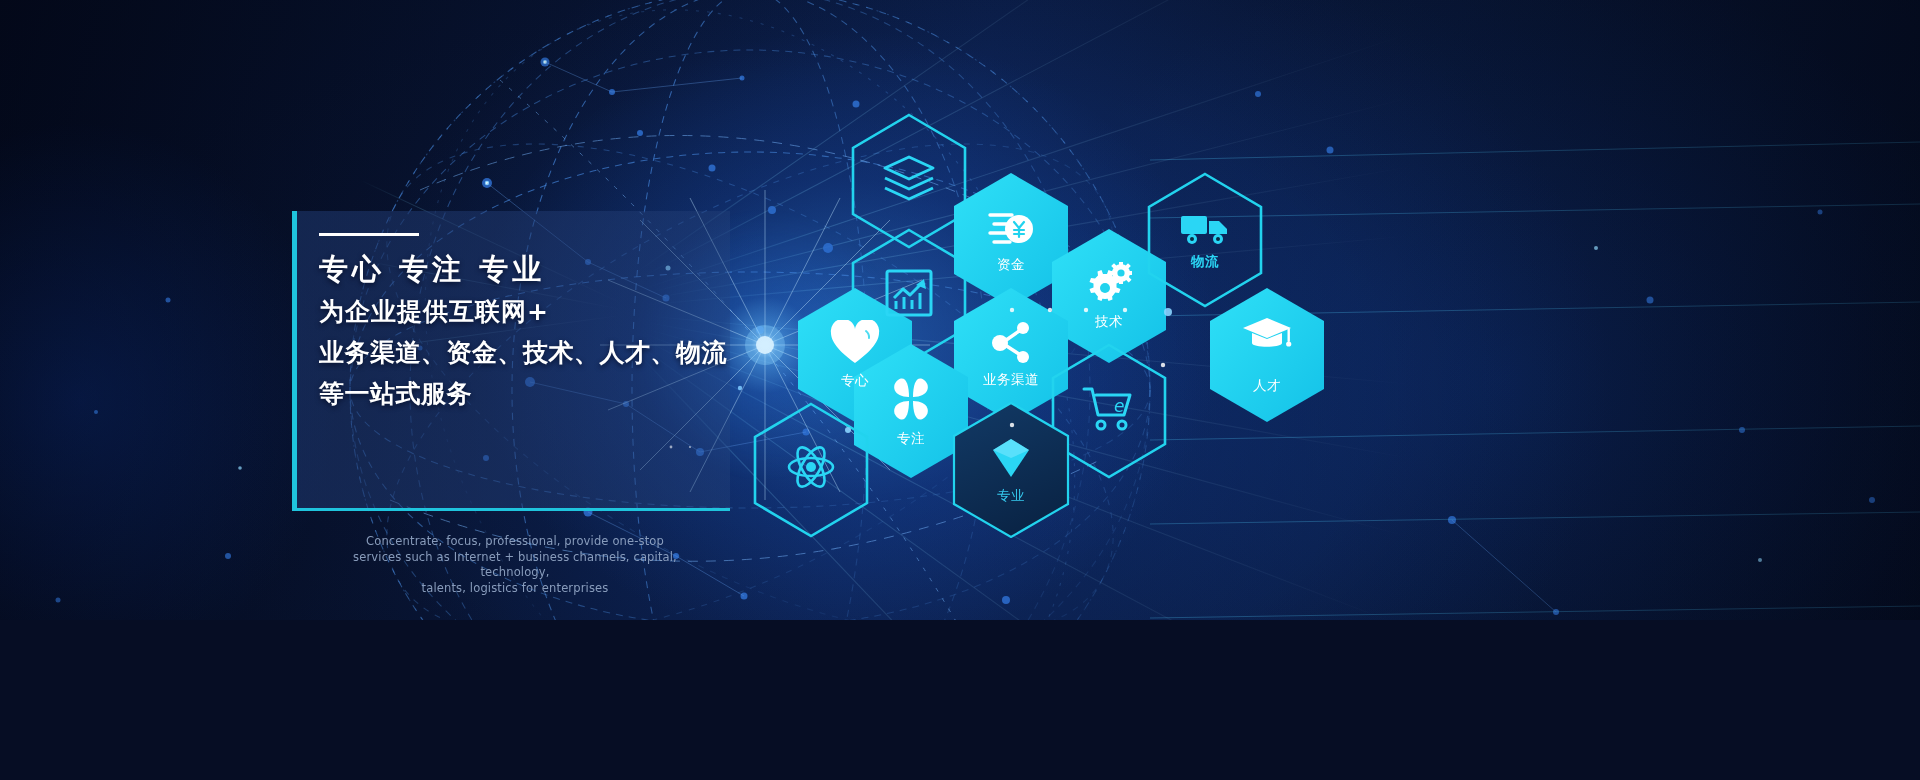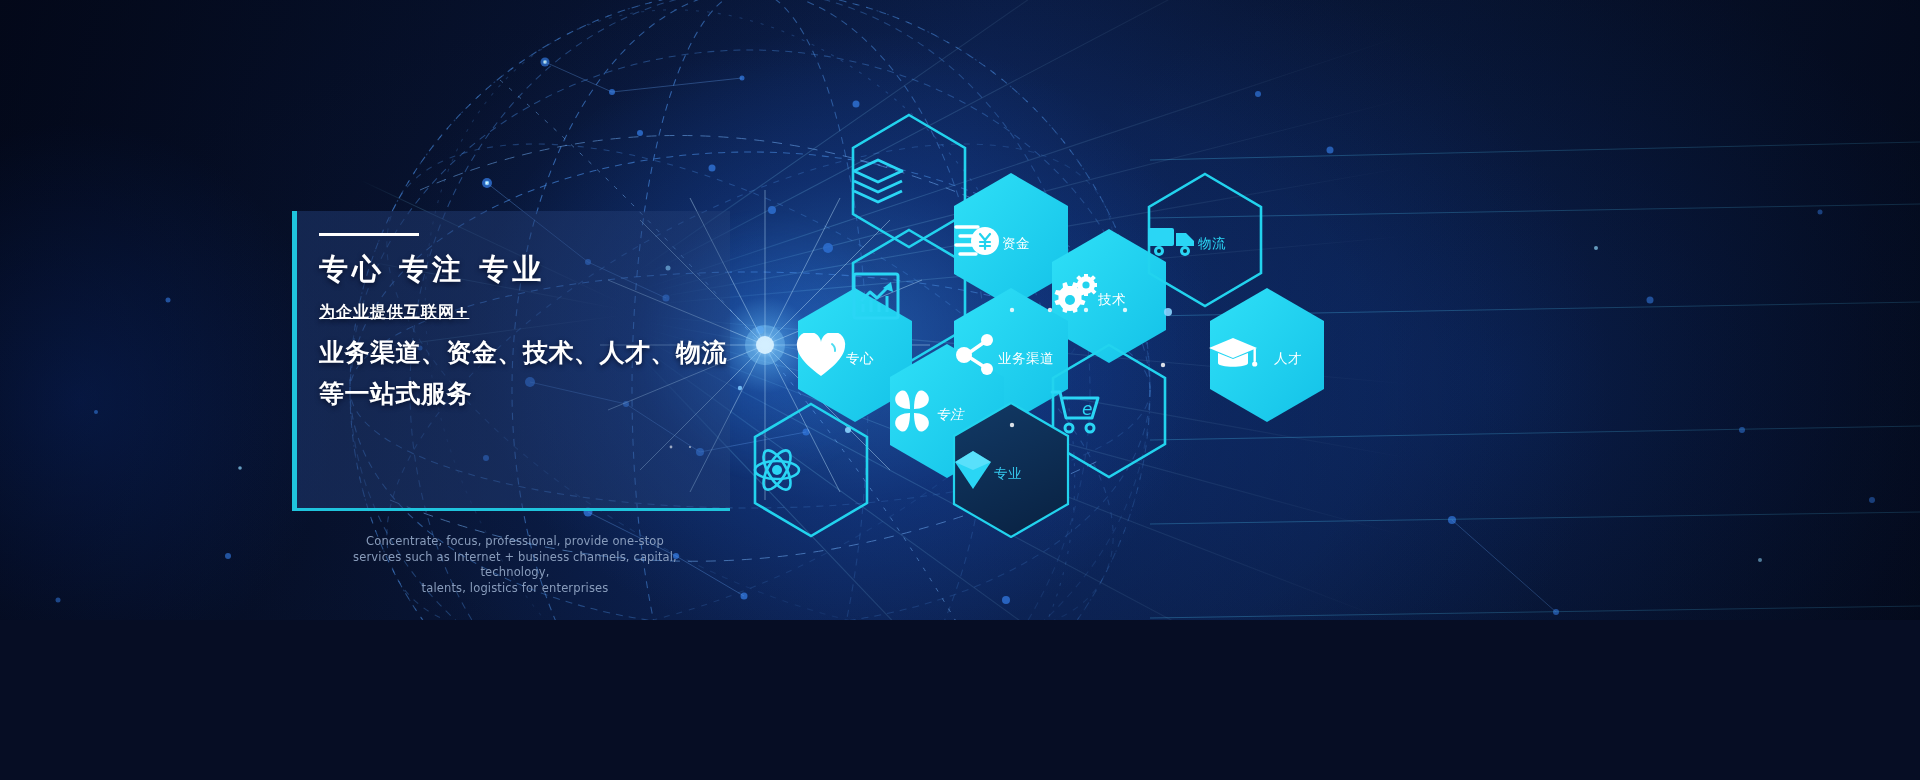--- a/index.html
+++ b/index.html
@@ -48,44 +48,44 @@
   .panel-rule {
     position:absolute; left:22px; top:22px; width:100px; height:3px; background:#ffffff;
   }
   .panel-text { position:absolute; left:22px; top:36px; width:400px; }
   .panel-text .line {
     color:#ffffff; font-weight:bold; letter-spacing:.5px;
     text-shadow:0 2px 5px rgba(0,8,30,.75);
     white-space:nowrap;
   }
   .line.l1 { font-size:29px; line-height:44px; letter-spacing:4px; }
-  .line.l2 { font-size:16px; line-height:41px; letter-spacing:1px;text-decoration:underline; }
+  .line.l2 { font-size:25px; line-height:41px; letter-spacing:1px; }
   .line.l3 { font-size:25px; line-height:41px; letter-spacing:.5px;text-align:center; }
   .line.l4 { font-size:25px; line-height:41px; letter-spacing:.5px; }
 
   .subtitle {
     position:absolute; left:330px; top:534px; width:370px;
     text-align:center; color:#93a7c6; font-size:11.5px; line-height:15.5px;
     letter-spacing:.15px; opacity:.92;
   }
 
   
   .hexwrap { position:absolute; left:0; top:0; width:1920px; height:780px; }
   .hex {
     position:absolute; width:118px; height:136px;
-    display:flex; flex-direction:row; align-items:center; 
+    display:flex; flex-direction:column; align-items:center; justify-content:center;
   }
   .hex svg.shape { position:absolute; inset:0; width:100%; height:100%; }
   .hex .ic { position:relative; z-index:2; display:block; }
   .hex .lb {
     position:relative; z-index:2; margin-top:7px;
     font-size:13.5px; font-weight:500; letter-spacing:.5px; white-space:nowrap;
   }
   .hex.solid .lb { color:#ffffff; }
-  .hex.outline .lb { color:#2ad6f5; }
+  .hex.outline .lb { color:#2ad6f5;font-weight:bold; }
   .hex.dark .lb { color:#35c9ee; }
 </style>
 </head>
 <body>
 
 <div id="stage">
 
   <div class="bg-layer">
     <div class="corner-glow-l"></div>
 
@@ -414,21 +414,21 @@
         </g>
         <g fill="#ffffff">
           <circle cx="12" cy="21" r="8"></circle>
             <circle cx="35" cy="6" r="6"></circle>
             <circle cx="35" cy="35" r="6"></circle>
         </g>
       </svg>
       <span class="lb">业务渠道</span>
     </div>
 
-    <div class="hex solid" style="left:888px;top:343px;font-style:italic;">
+    <div class="hex solid" style="left:852px;top:343px;">
       <svg class="shape" viewBox="0 0 118 136">
         <polygon points="59,1 116,34 116,102 59,135 2,102 2,34" fill="url(#solidg)"></polygon>
       </svg>
       <svg class="ic" width="48" height="48" viewBox="0 0 48 48">
         <g fill="#ffffff">
           <path d="M22 22 C 6 22 4 10 11 5 C 18 0 22 8 22 22 Z"></path>
           <path d="M26 22 C 42 22 44 10 37 5 C 30 0 26 8 26 22 Z"></path>
           <path d="M22 26 C 6 26 4 38 11 43 C 18 48 22 40 22 26 Z"></path>
           <path d="M26 26 C 42 26 44 38 37 43 C 30 48 26 40 26 26 Z"></path>
         </g>

